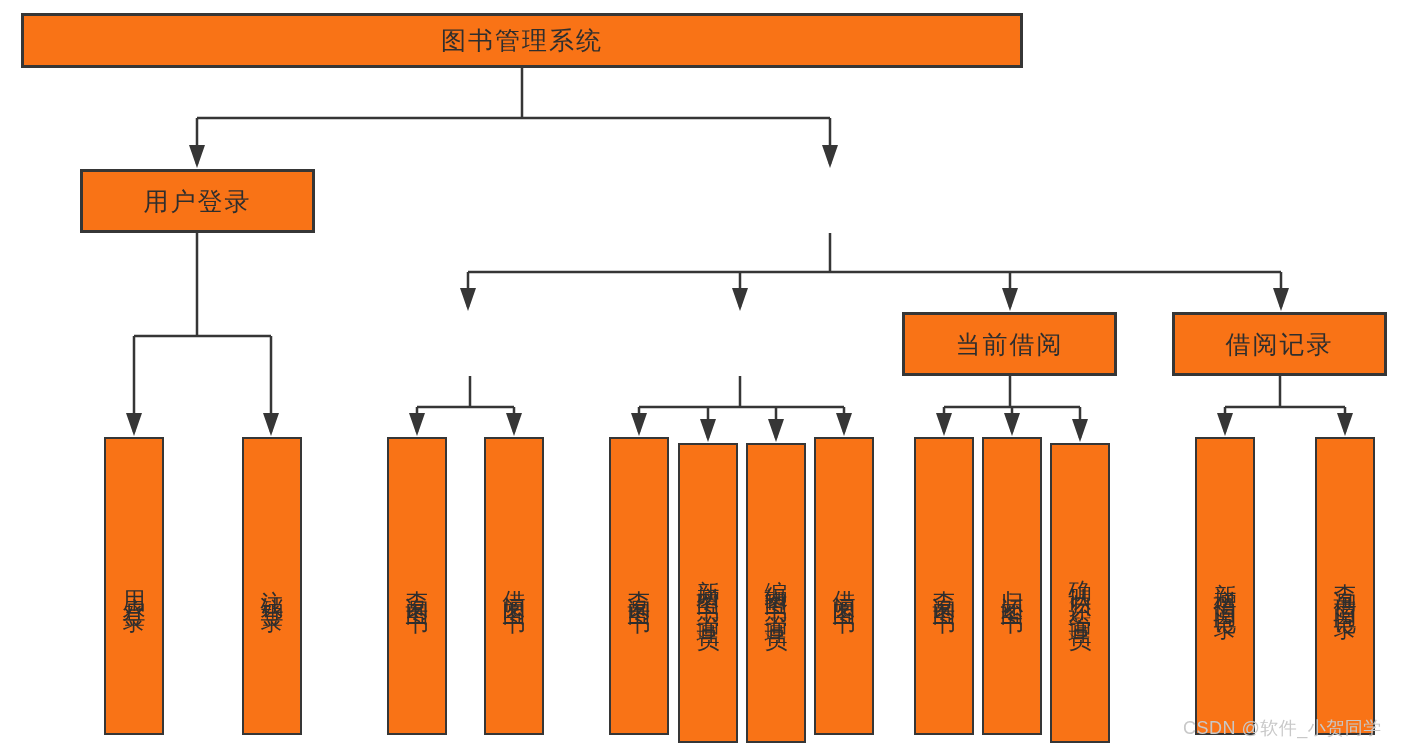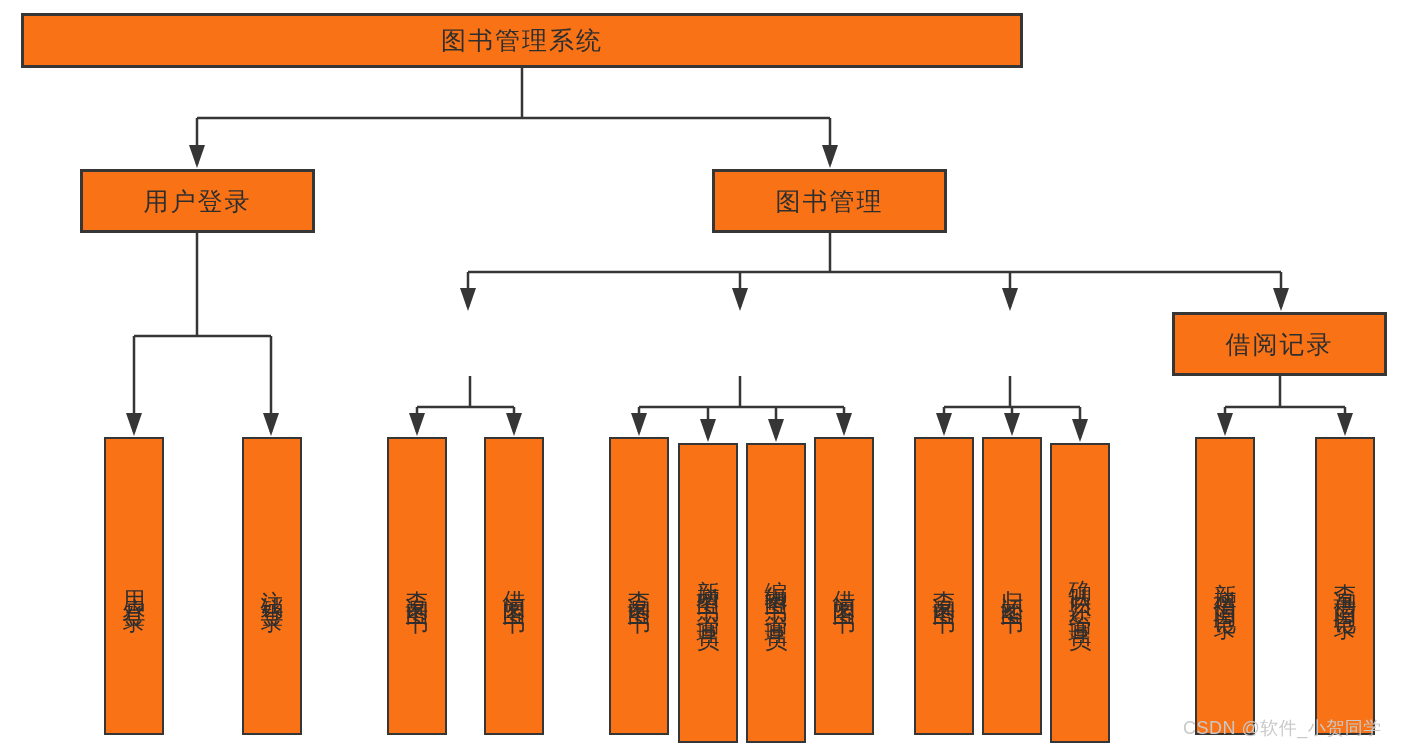--- a/index.html
+++ b/index.html
@@ -80,22 +80,22 @@
     <use href="#ah" transform="translate(944,436)"></use>
     <use href="#ah" transform="translate(1012,436)"></use>
     <use href="#ah" transform="translate(1080,442)"></use>
     <use href="#ah" transform="translate(1225,436)"></use>
     <use href="#ah" transform="translate(1345,436)"></use>
   </svg>
 
   <div class="node h-node" style="left:21px;top:13px;width:1002px;height:55px;">图书管理系统</div>
 
   <div class="node h-node" style="left:80px;top:169px;width:235px;height:64px;">用户登录</div>
-  <div class="node h-node" style="left:712px;top:169px;width:235px;height:64px;">图书管理</div>
 
+  <div class="node h-node" style="left:902px;top:312px;width:215px;height:64px;">当前借阅</div>
   <div class="node h-node" style="left:1172px;top:312px;width:215px;height:64px;">借阅记录</div>
 
   <div class="node v-node" style="left:104px;top:437px;width:60px;height:298px;">用户登录</div>
   <div class="node v-node" style="left:242px;top:437px;width:60px;height:298px;">注销登录</div>
 
   <div class="node v-node" style="left:387px;top:437px;width:60px;height:298px;">查询图书</div>
   <div class="node v-node" style="left:484px;top:437px;width:60px;height:298px;">借阅图书</div>
 
   <div class="node v-node" style="left:609px;top:437px;width:60px;height:298px;">查询图书</div>
   <div class="node v-node" style="left:678px;top:443px;width:60px;height:300px;">新增图书（管理员）</div>

